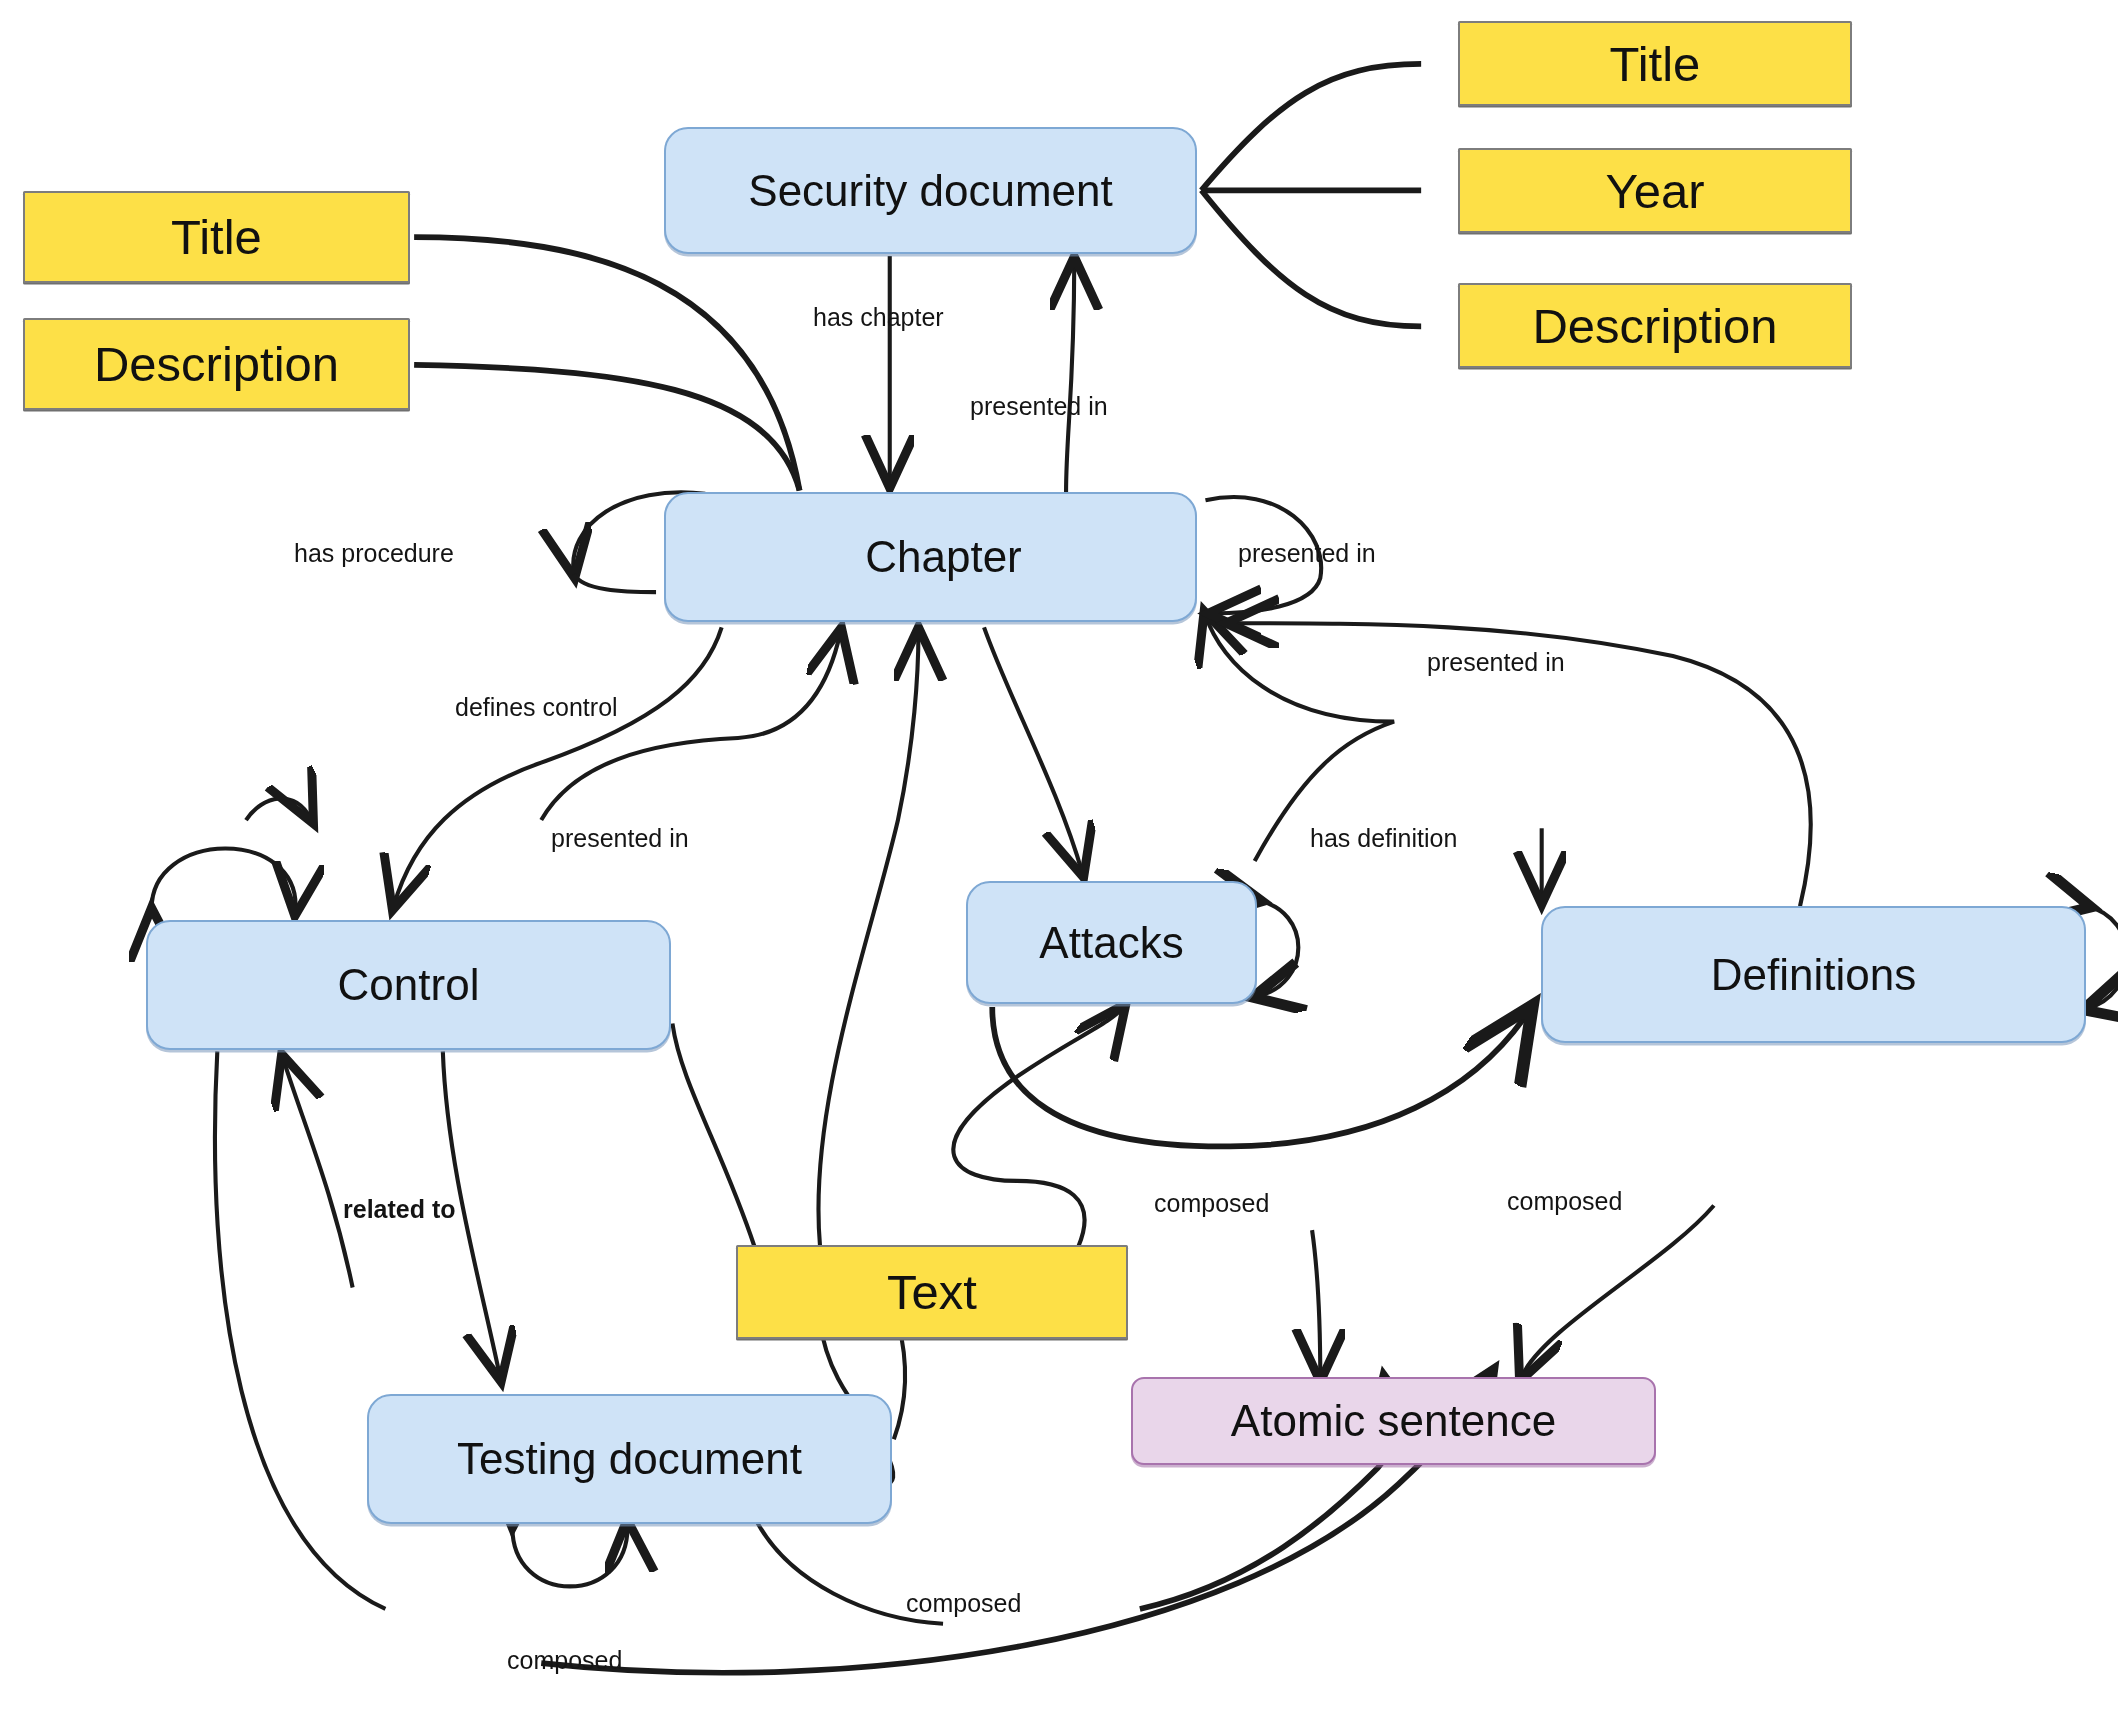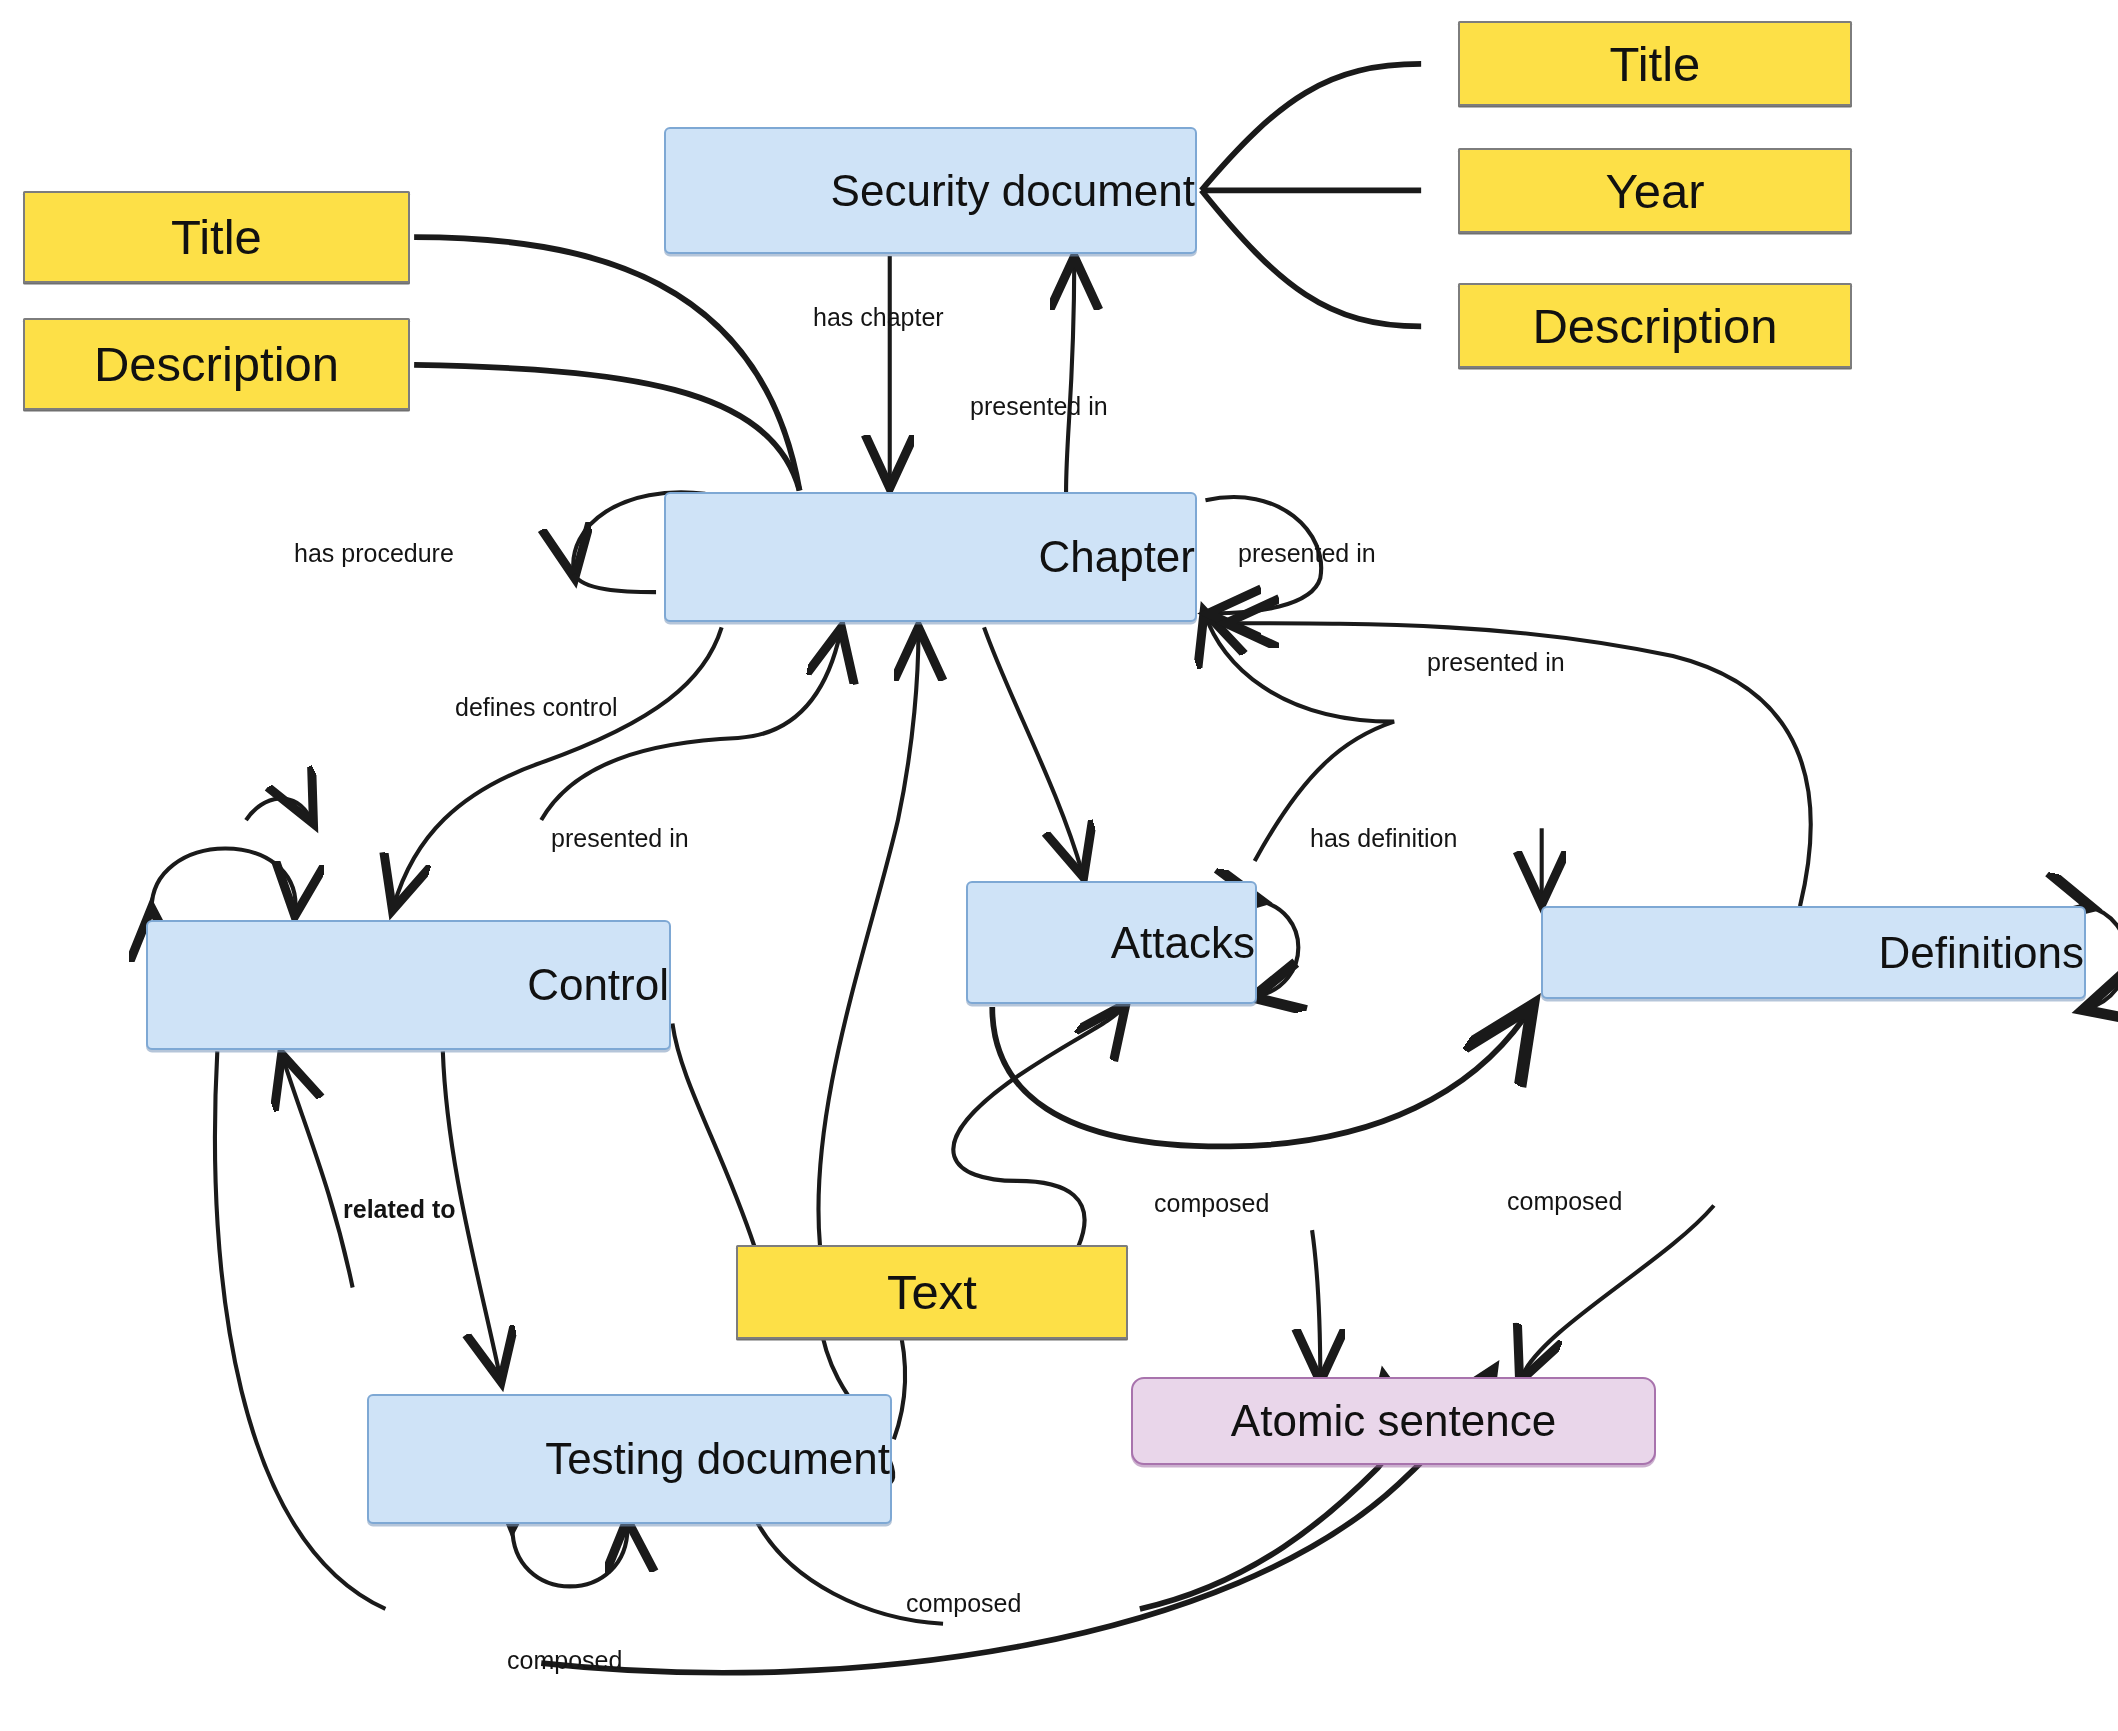--- a/index.html
+++ b/index.html
@@ -18,24 +18,23 @@
     position:absolute;
     box-sizing:border-box;
     display:flex;align-items:center;justify-content:center;
     text-align:center;
     color:#111111;
     z-index:5;
   }
   .entity{
     background:#cfe3f7;
     border:2.5px solid #7ea8d4;
-    border-radius:6px;
+    border-radius:24px;
     font-size:44px;
     box-shadow:0 2.5px 0 rgba(120,150,185,.55);
-    justify-content:flex-end;
   }
   .entity-purple{
     background:#e9d6ea;
     border:2.5px solid #a873ad;
     border-radius:13px;
     font-size:44px;
     box-shadow:0 2.5px 0 rgba(160,110,165,.55);
   }
   .attr{
     background:#fde047;
@@ -162,21 +161,21 @@
   </div>
 
   <div class="node entity" style="left:146px;top:920px;width:525px;height:130px;">
     <span>Control</span>
   </div>
 
   <div class="node entity" style="left:966px;top:881px;width:291px;height:123px;">
     <span>Attacks</span>
   </div>
 
-  <div class="node entity" style="left:1541px;top:906px;width:545px;height:93px;">
+  <div class="node entity" style="left:1541px;top:906px;width:545px;height:137px;">
     <span>Definitions</span>
   </div>
 
   <div class="node attr" style="left:736px;top:1245px;width:392px;height:94px;">
     <span>Text</span>
   </div>
 
   <div class="node entity" style="left:367px;top:1394px;width:525px;height:130px;">
     <span>Testing document</span>
   </div>

